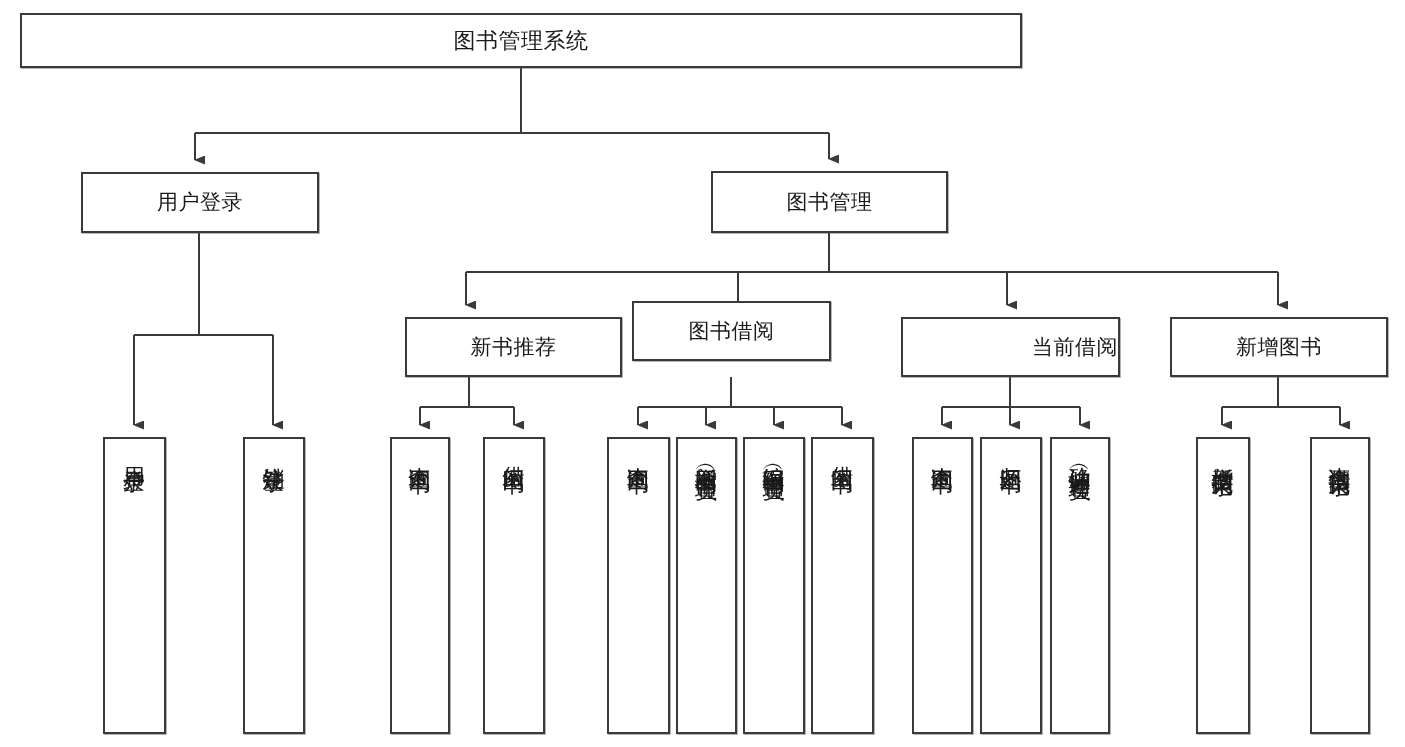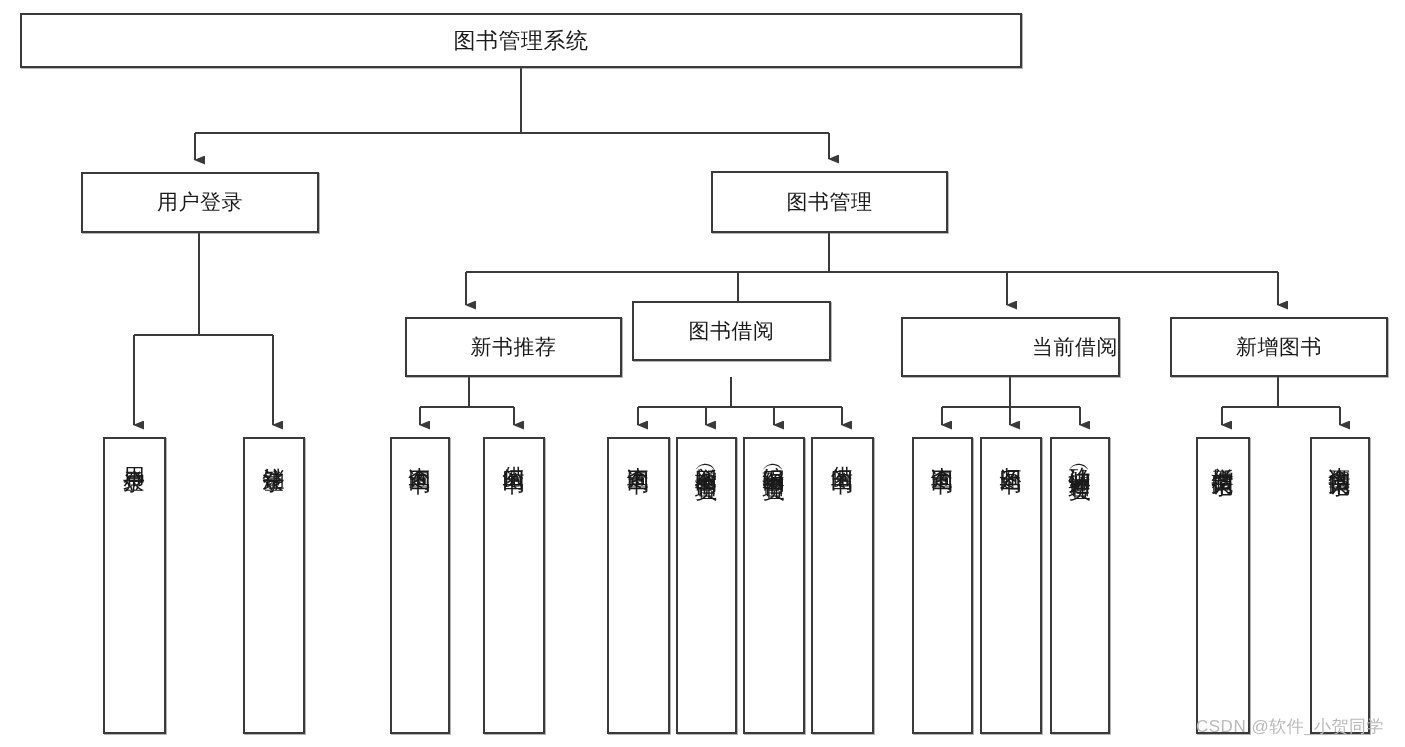--- a/index.html
+++ b/index.html
@@ -203,15 +203,14 @@
         <span class="node-label">确认归还（管理员）</span>
       </div>
       <div class="node vert" style="left: 1196px; top: 437px; width: 54px; height: 297px;">
         <span class="node-label">新增借阅记录</span>
       </div>
       <div class="node vert" style="left: 1310px; top: 437px; width: 60px; height: 297px;">
         <span class="node-label">查询借阅记录</span>
       </div>
     </div>
 
-  <div class="watermark" style="left:1196px; top:715px;">CSDN @软件_小贺同学</div>
 
 </div>
 
 </body></html>

